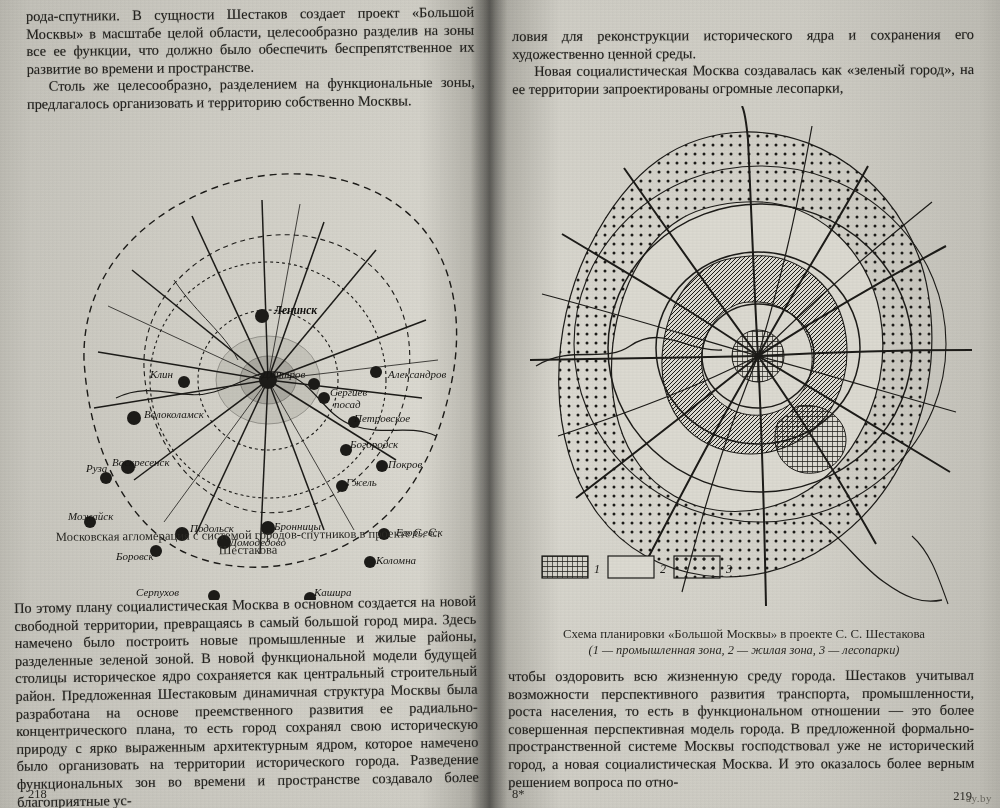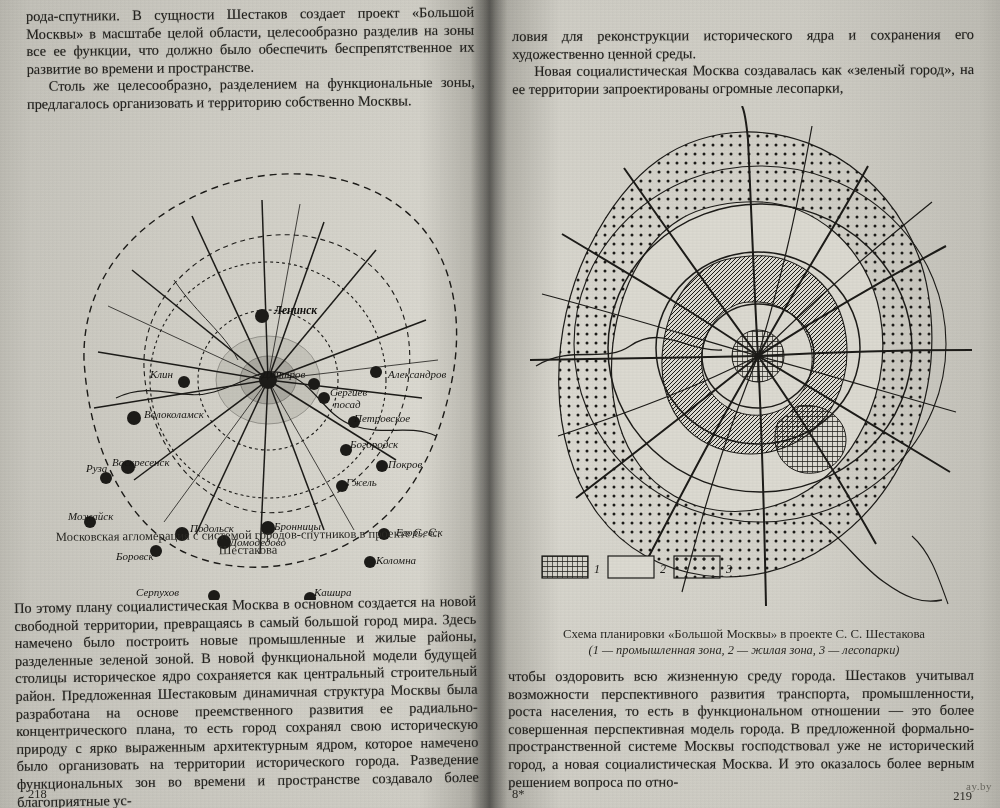--- a/index.html
+++ b/index.html
@@ -55,21 +55,21 @@
   .figwrapR{position:absolute;left:4px;top:106px;width:462px;height:520px;}
   .capR{
     position:absolute;left:8px;top:626px;width:456px;
     font-size:12.8px;line-height:16px;text-align:center;color:#2a2924;
   }
   .capR .sub{font-style:italic;font-size:12.4px;}
 
   .pgL{position:absolute;left:10px;bottom:6px;font-size:12.5px;color:#2c2b26;}
   .pgR{position:absolute;right:6px;bottom:4px;font-size:12.5px;color:#2c2b26;}
   .pgRl{position:absolute;left:4px;bottom:6px;font-size:12.5px;color:#2c2b26;}
-  .wm{position:absolute;right:8px;bottom:16px;font-size:11px;color:#5a5850;opacity:.85;letter-spacing:.5px;}
+  .wm{position:absolute;right:8px;bottom:4px;font-size:11px;color:#5a5850;opacity:.85;letter-spacing:.5px;}
 
   svg{display:block;}
   .ink{stroke:#1c1b18;fill:none;}
   .inkf{fill:#1c1b18;}
   .lbl{font-family:"Liberation Serif", serif;font-size:11px;fill:#161512;font-style:italic;}
   .lblb{font-family:"Liberation Serif", serif;font-size:11.5px;fill:#100f0d;font-weight:bold;font-style:italic;}
   .legend{font-family:"Liberation Serif", serif;font-size:12px;fill:#1a1916;font-style:italic;}
 </style>
 </head>
 <body>

